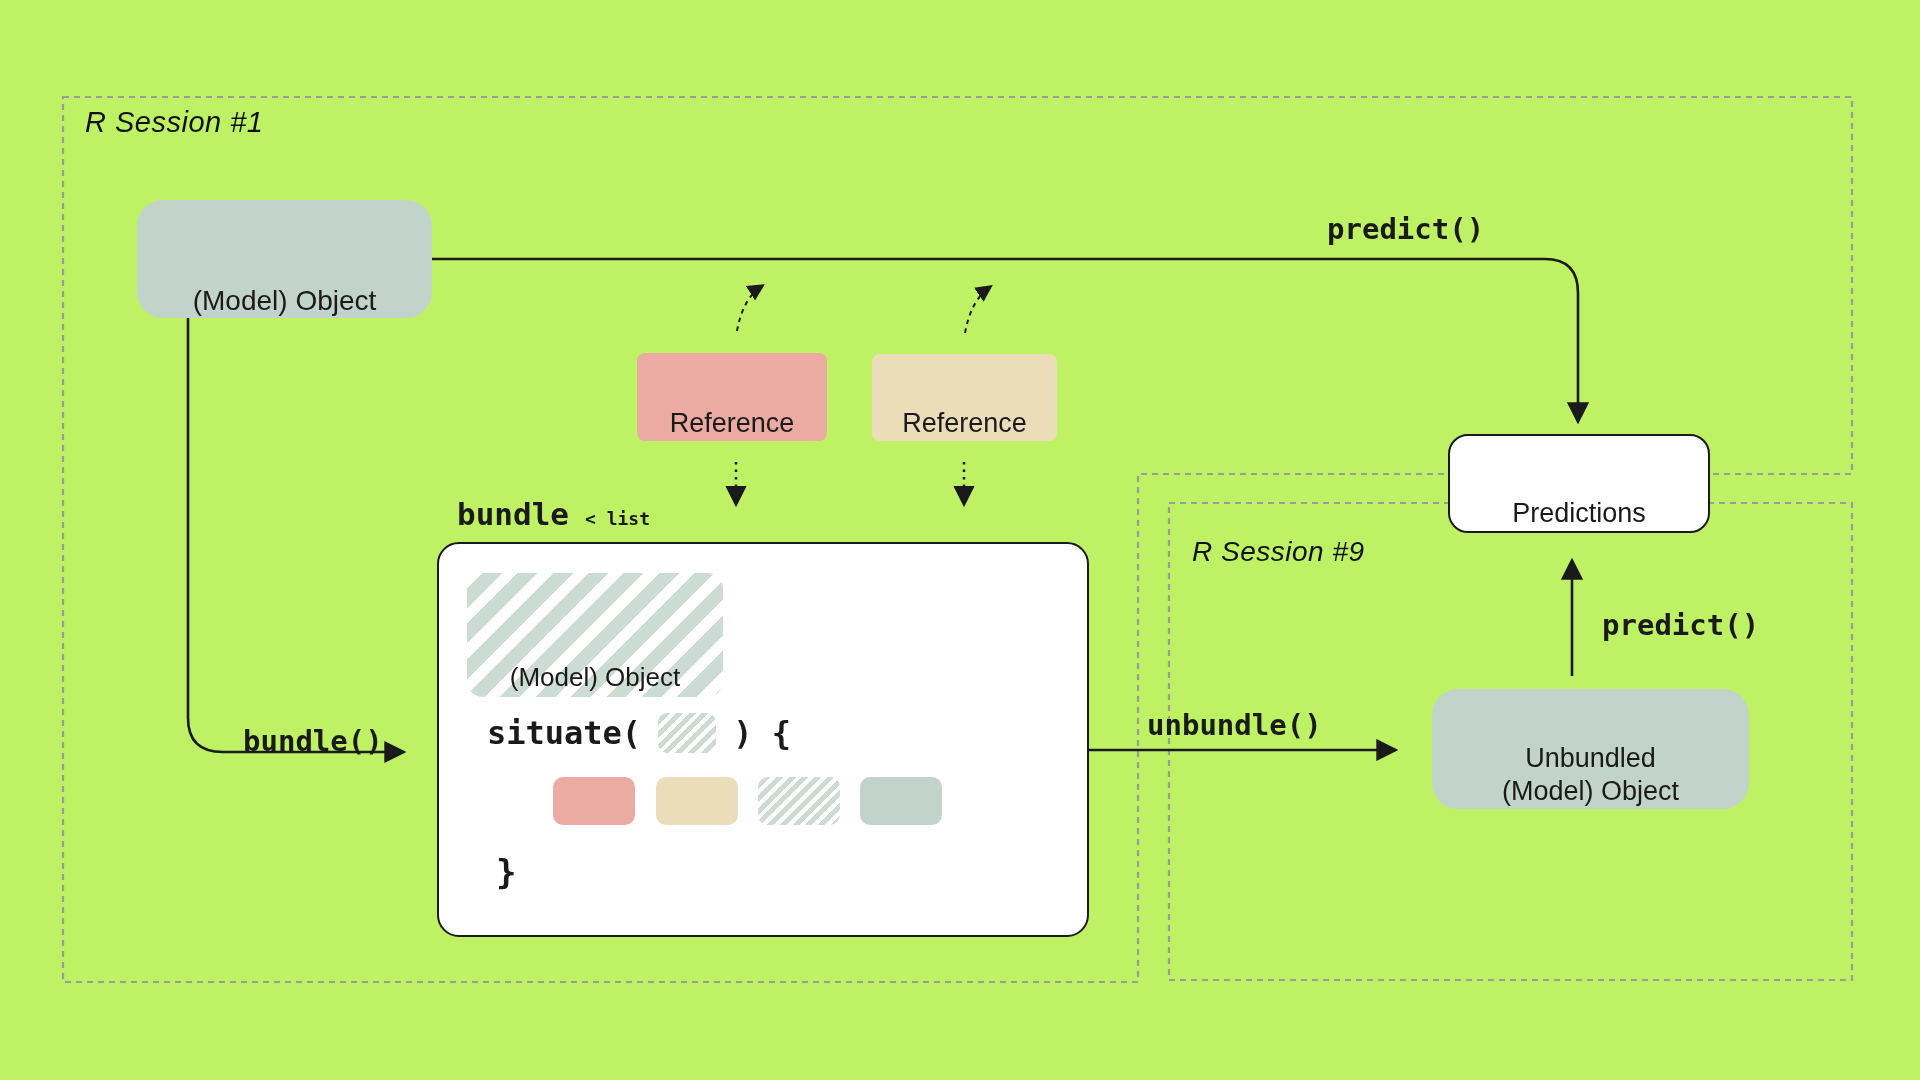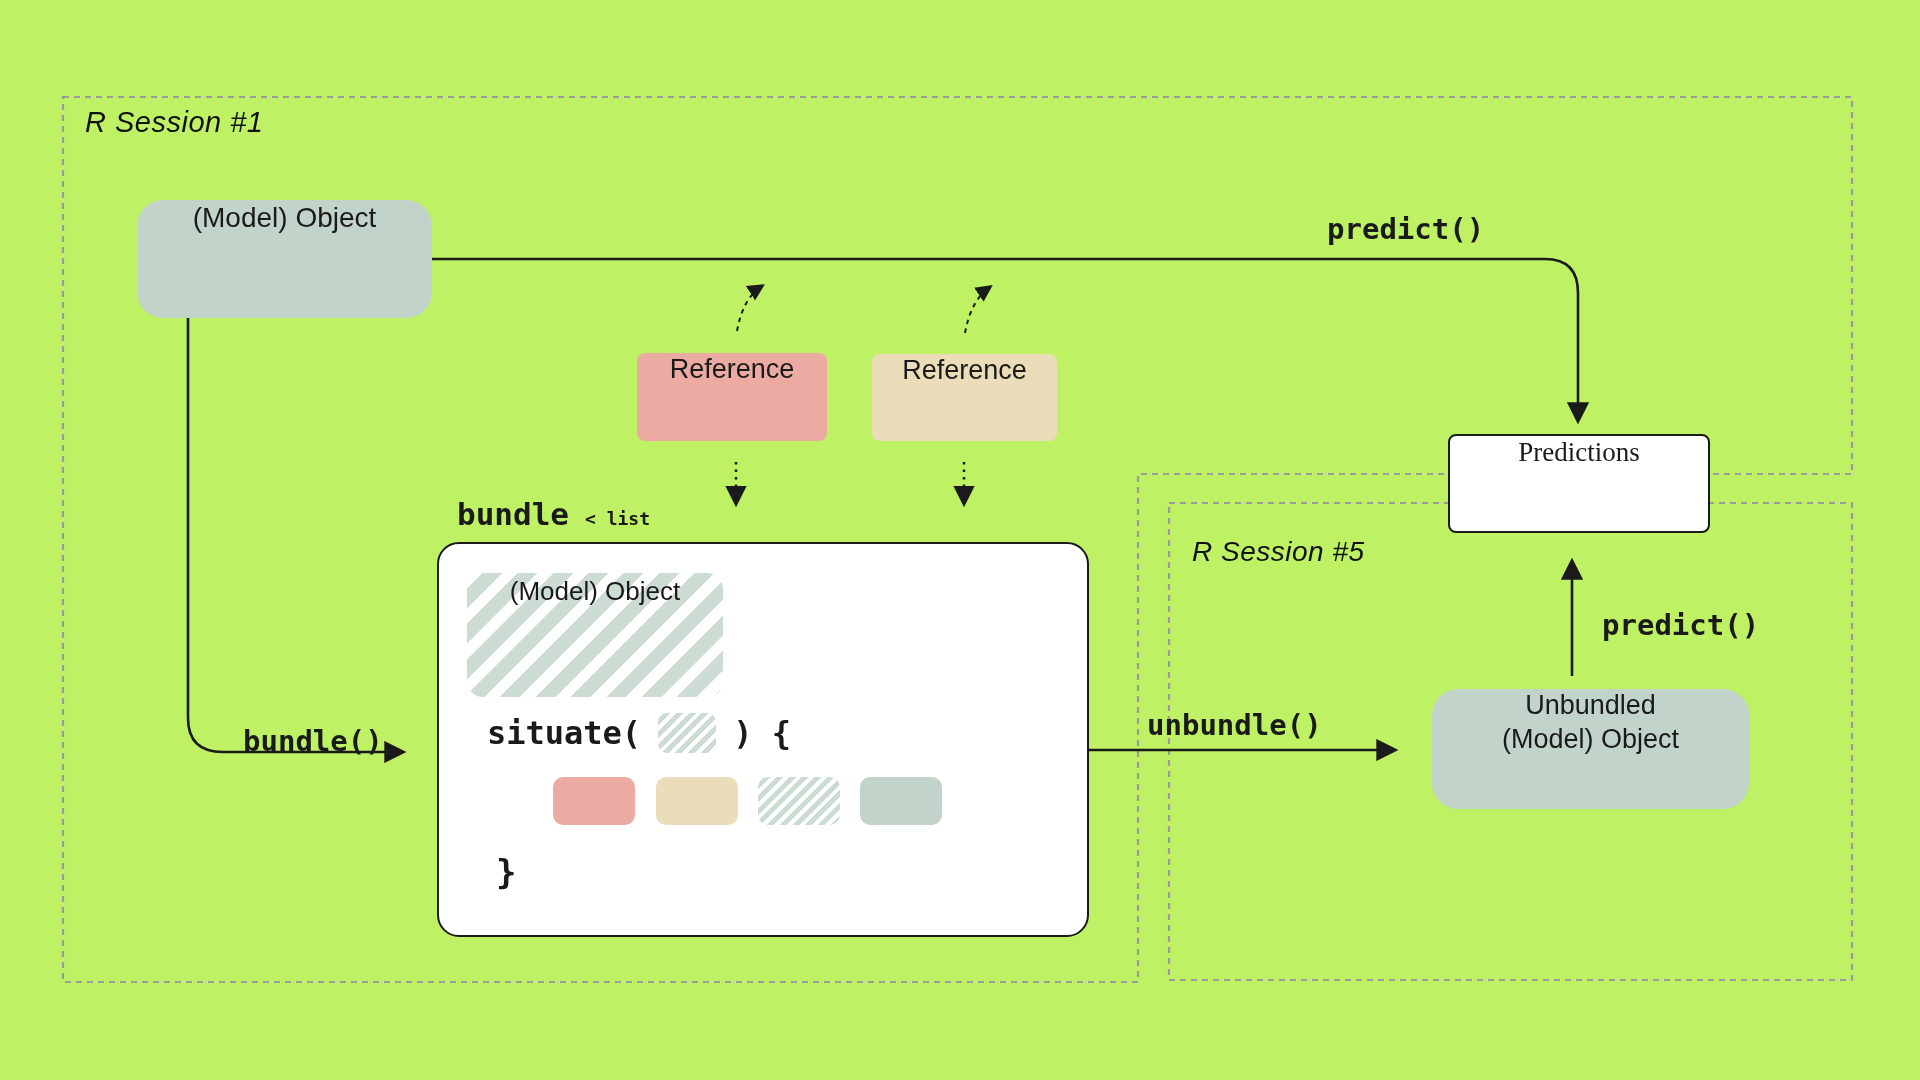--- a/index.html
+++ b/index.html
@@ -4,27 +4,27 @@
 <style>
   html,body{margin:0;padding:0;background:#fff;}
   .canvas{
     position:relative;width:1920px;height:1080px;background:#bef264;overflow:hidden;
     font-family:"Liberation Sans",sans-serif;color:var(--c-ink,#1a1a1a);
   }
   .layer{position:absolute;left:0;top:0;width:1920px;height:1080px;z-index:1;}
   .abs{position:absolute;z-index:2;box-sizing:border-box;}
   .session-label{font-style:italic;font-size:29px;letter-spacing:.5px;color:#111;z-index:2;position:absolute;}
   .node{
-    display:flex;align-items:center;justify-content:flex-start;flex-direction:column;
+    display:flex;align-items:center;justify-content:flex-end;flex-direction:column;
     text-align:center;border-radius:26px;font-size:28px;line-height:1.25;
   }
   .green{background:var(--c-green,#c2d4c9);}
   .red{background:var(--c-red,#ebaaa2);}
   .tan{background:var(--c-tan,#ecddba);}
-  .outline{background:#fff;border:2px solid var(--c-ink,#1a1a1a);border-radius:8px;font-family:Liberation Serif, serif;}
+  .outline{background:#fff;border:2px solid var(--c-ink,#1a1a1a);border-radius:20px;}
   .refbox{border-radius:8px;font-size:27px;}
   .bundle-box{background:#fff;border:2px solid var(--c-ink,#1a1a1a);border-radius:22px;z-index:2;position:absolute;}
   .hatch-big{
     background:repeating-linear-gradient(135deg,#ffffff 0 11px,var(--c-hatch,#ccdcd3) 11px 25px);
     border-radius:16px;
   }
   .hatch-small{
     background:repeating-linear-gradient(135deg,#ffffff 0 4px,var(--c-hatch,#ccdcd3) 4px 9px);
   }
   .mono{font-family:"DejaVu Sans Mono",monospace;font-weight:700;color:var(--c-ink,#1a1a1a);}
@@ -69,21 +69,21 @@
     <path class="flow" d="M1572,676 V562" marker-end="url(#arr)"></path>
 
     <path class="dashed-curve" d="M737,331 Q743,298 762,286" marker-end="url(#arr)"></path>
     <path class="dashed-curve" d="M965,333 Q971,300 990,287" marker-end="url(#arr)"></path>
 
     <path class="dotted" d="M736,462 V503" marker-end="url(#arr)"></path>
     <path class="dotted" d="M964,462 V503" marker-end="url(#arr)"></path>
   </svg>
 
   <div class="session-label" style="left:85px;top:106px;">R Session #1</div>
-  <div class="session-label" style="left:1192px;top:536px;font-size:28px;">R Session #5</div>
+  <div class="session-label" style="left:1192px;top:536px;font-size:28px;">R Session #9</div>
 
   <div class="abs node green" style="left:137px;top:200px;width:295px;height:118px;">
     <span>(Model) Object</span>
   </div>
 
   <div class="abs mono fn-label" style="left:1327px;top:212px;">predict()</div>
 
   <div class="abs mono fn-label" style="left:243px;top:724px;">bundle()</div>
 
   <div class="abs node red refbox" style="left:637px;top:353px;width:190px;height:88px;">

